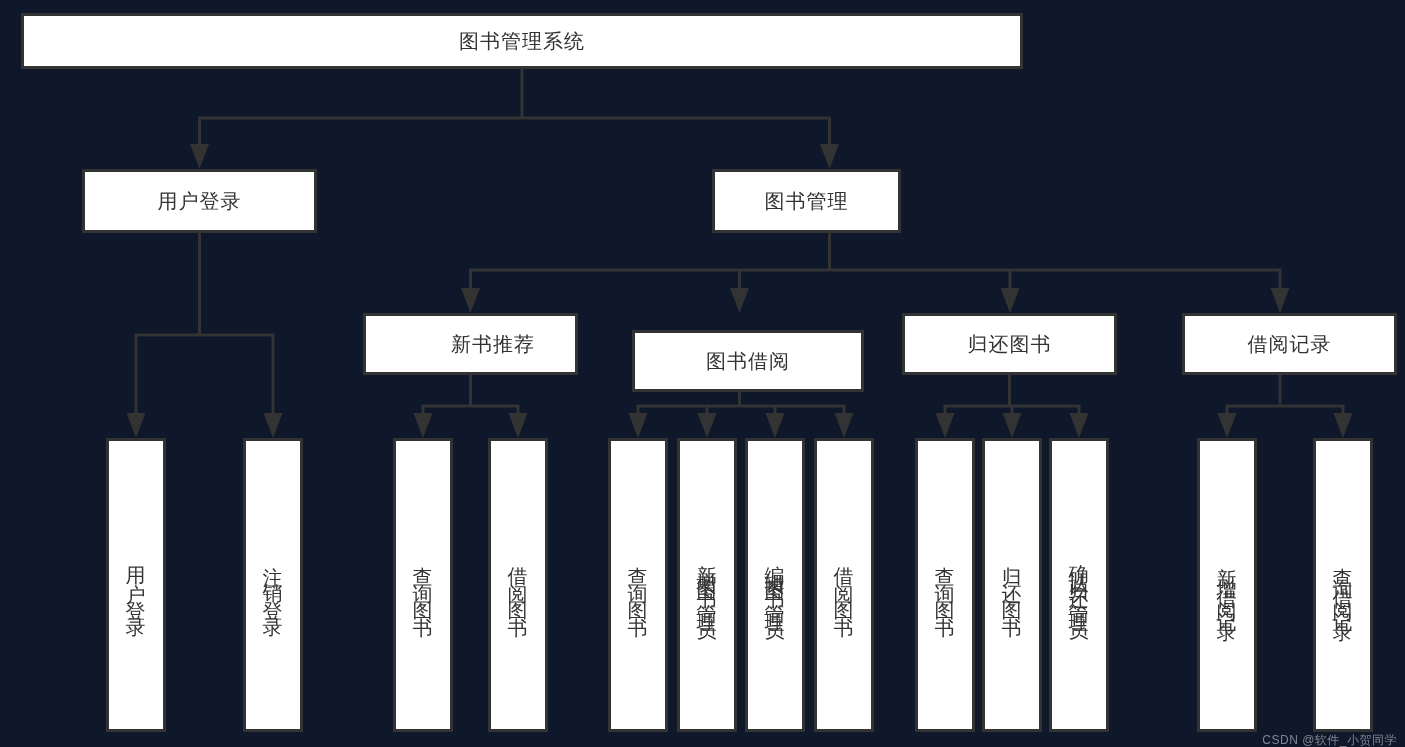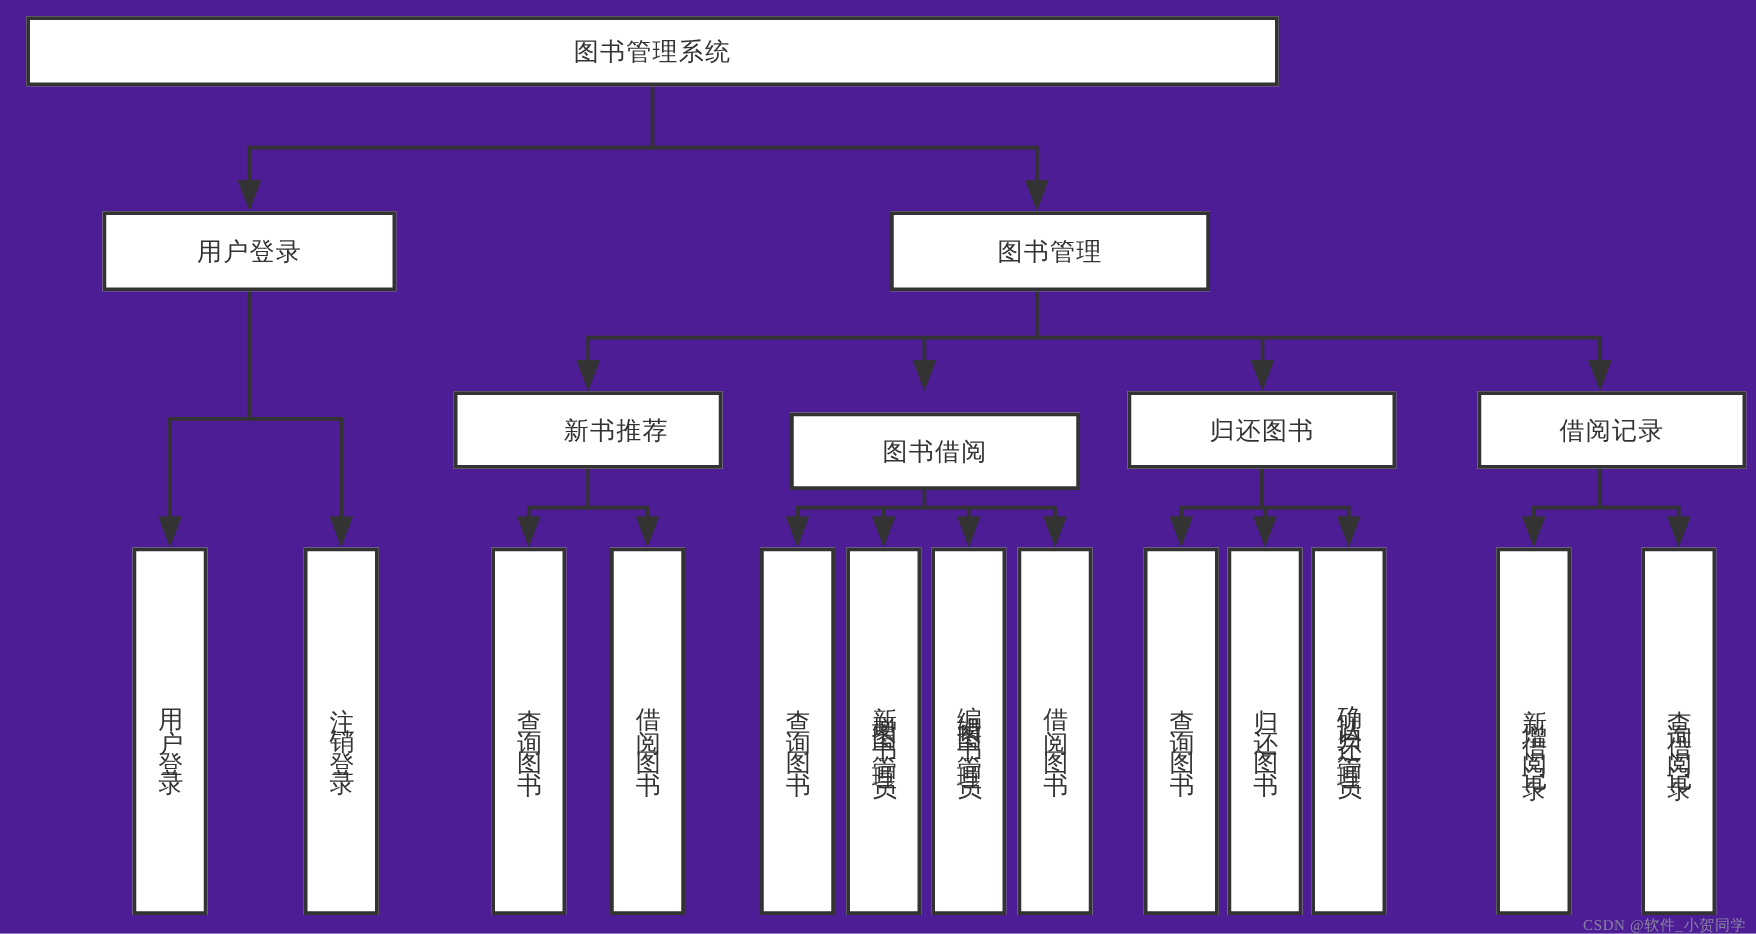--- a/index.html
+++ b/index.html
@@ -1,18 +1,18 @@
 <!DOCTYPE html>
 <html><head>
 <meta charset="utf-8">
 <style>
   html,body{margin:0;padding:0;background:#ffffff;}
   .canvas{
-    position:relative;width:1405px;height:747px;background:#4c1d95;overflow:hidden;
-    font-family:Liberation Serif, serif;color:#333333;
+    position:relative;width:1405px;height:747px;background:#0f172a;overflow:hidden;
+    font-family:Liberation Sans, sans-serif;color:#333333;
   }
   .connectors{position:absolute;left:0;top:0;}
   .box{
     position:absolute;box-sizing:border-box;background:#ffffff;border:3px solid #333333;
     display:flex;align-items:center;justify-content:center;
   }
   .box.h span{font-size:20px;letter-spacing:1px;color:#333333;white-space:nowrap;}
   .box.root span{font-size:20px;}
   .box.v span{
     writing-mode:vertical-rl;text-orientation:mixed;
@@ -51,21 +51,21 @@
          M1217.5 413L1236.5 413L1227 438Z M1333.5 413L1352.5 413L1343 438Z"></path>
   </svg>
 
   <div class="box h root" style="left:21px;top:13px;width:1002px;height:56px;">
     <span>图书管理系统</span>
   </div>
 
   <div class="box h" style="left:82px;top:169px;width:235px;height:64px;">
     <span>用户登录</span>
   </div>
-  <div class="box h" style="left:712px;top:169px;width:256px;height:64px;">
+  <div class="box h" style="left:712px;top:169px;width:189px;height:64px;">
     <span>图书管理</span>
   </div>
 
   <div class="box h" style="left:363px;top:313px;width:215px;height:62px;padding-left:45px;">
     <span>新书推荐</span>
   </div>
   <div class="box h" style="left:632px;top:330px;width:232px;height:62px;text-align:center;">
     <span>图书借阅</span>
   </div>
   <div class="box h" style="left:902px;top:313px;width:215px;height:62px;">

